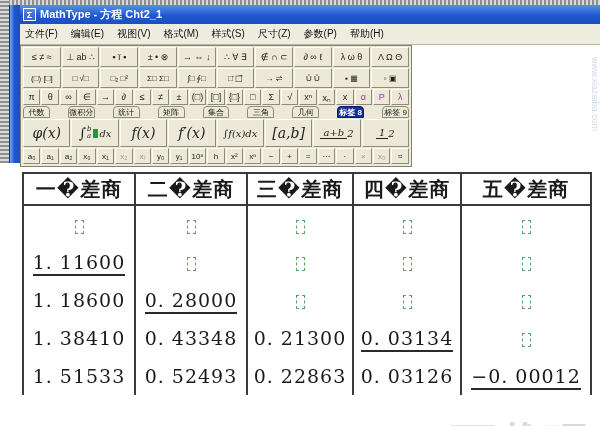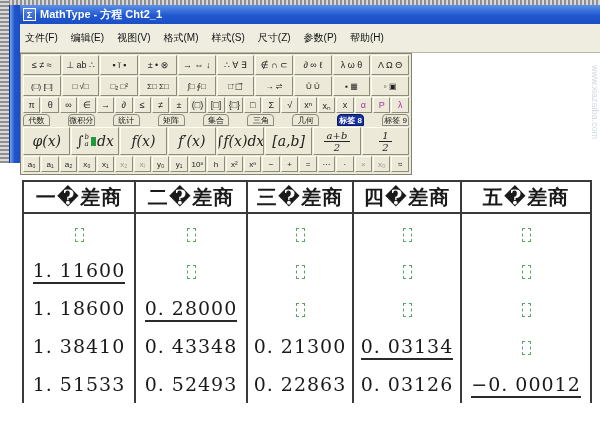--- a/index.html
+++ b/index.html
@@ -27,21 +27,21 @@
     height: 19px; display: flex; align-items: center; gap: 4px; padding: 0 3px;
     background: linear-gradient(#5b90e8 0, #2158cf 55%, #1b4ec4 100%);
     color: #fff; font-weight: bold; font-size: 11px; white-space: nowrap;
   }
   .title-icon {
     width: 13px; height: 13px; border: 1px solid #fff; display: flex;
     align-items: center; justify-content: center; font-size: 9px; font-weight: bold;
     color: #fff; background: rgba(255,255,255,.12); flex: 0 0 auto;
   }
   .menubar {
-    height: 29px; background: #efede0; border-bottom: 1px solid #b8b6a4;
+    height: 21px; background: #efede0; border-bottom: 1px solid #b8b6a4;
     display: flex; align-items: center; gap: 13px; padding: 0 5px;
     font-size: 10px; color: #111; white-space: nowrap;
   }
   .menu-item { cursor: default; }
 
   .toolbar-zone { position: relative; height: 122px; background: #fff; }
   .toolbar-panel {
     position: absolute; left: 0; top: 0; width: 392px; height: 122px;
     background: #ece9d8; border: 1px solid #848270; padding: 1px 2px;
   }
@@ -57,26 +57,26 @@
   .rowC .tb-btn { flex: 1; height: 16px; font-size: 9px; }
   .rowC .accent { color: #a435a8; }
   .tabs-row { display: flex; gap: 18px; margin: 1px 0 1px 0; }
   .tab {
     flex: 1; height: 12px; font-size: 8px; display: flex; align-items: center;
     justify-content: center; background: #ece9d8; color: #111;
     border: 1px solid #8d8b79; border-radius: 4px 4px 0 0; white-space: nowrap; cursor: default;
   }
   .tab.active { background: #16309c; color: #fff; border-color: #0a1c66; font-weight: bold; }
   .rowE .tb-btn { flex: 1; height: 28px; font-size: 14px; font-style: italic; font-family: "DejaVu Serif", serif; }
-  .rowE .small-label { font-size: 14px; text-align: right; }
+  .rowE .small-label { font-size: 10px; text-align: right; }
   .rowF .tb-btn { flex: 1; height: 16px; font-size: 8px; }
   .dim { color: #9a988a; }
   .supsub { display: inline-flex; flex-direction: column; font-size: 7px; line-height: 7px; font-style: italic; margin: 0 1px; }
   .gbox { display: inline-block; width: 5px; height: 9px; background: #1d9a3a; margin: 0 1px; }
-  .frac { display: inline-flex; flex-direction: column; align-items: center; font-size: 10px; line-height: 11px; }
+  .frac { display: inline-flex; align-items: center; font-size: 10px; line-height: 11px; }
   .frac .top { border-bottom: 1px solid #222; padding: 0 3px; }
 
   .document { position: relative; height: 331px; background: #fff; margin-left: -20px; width: 600px; padding-left: 20px; }
   table.dd {
     position: absolute; left: 22px; top: 5px; width: 568px;
     border-collapse: collapse; table-layout: fixed;
     font-family: "DejaVu Serif", serif; color: #1a1a1a;
   }
   table.dd th {
     border: 2px solid #3a3a3a; height: 32px; font-size: 20px; font-weight: 600;

